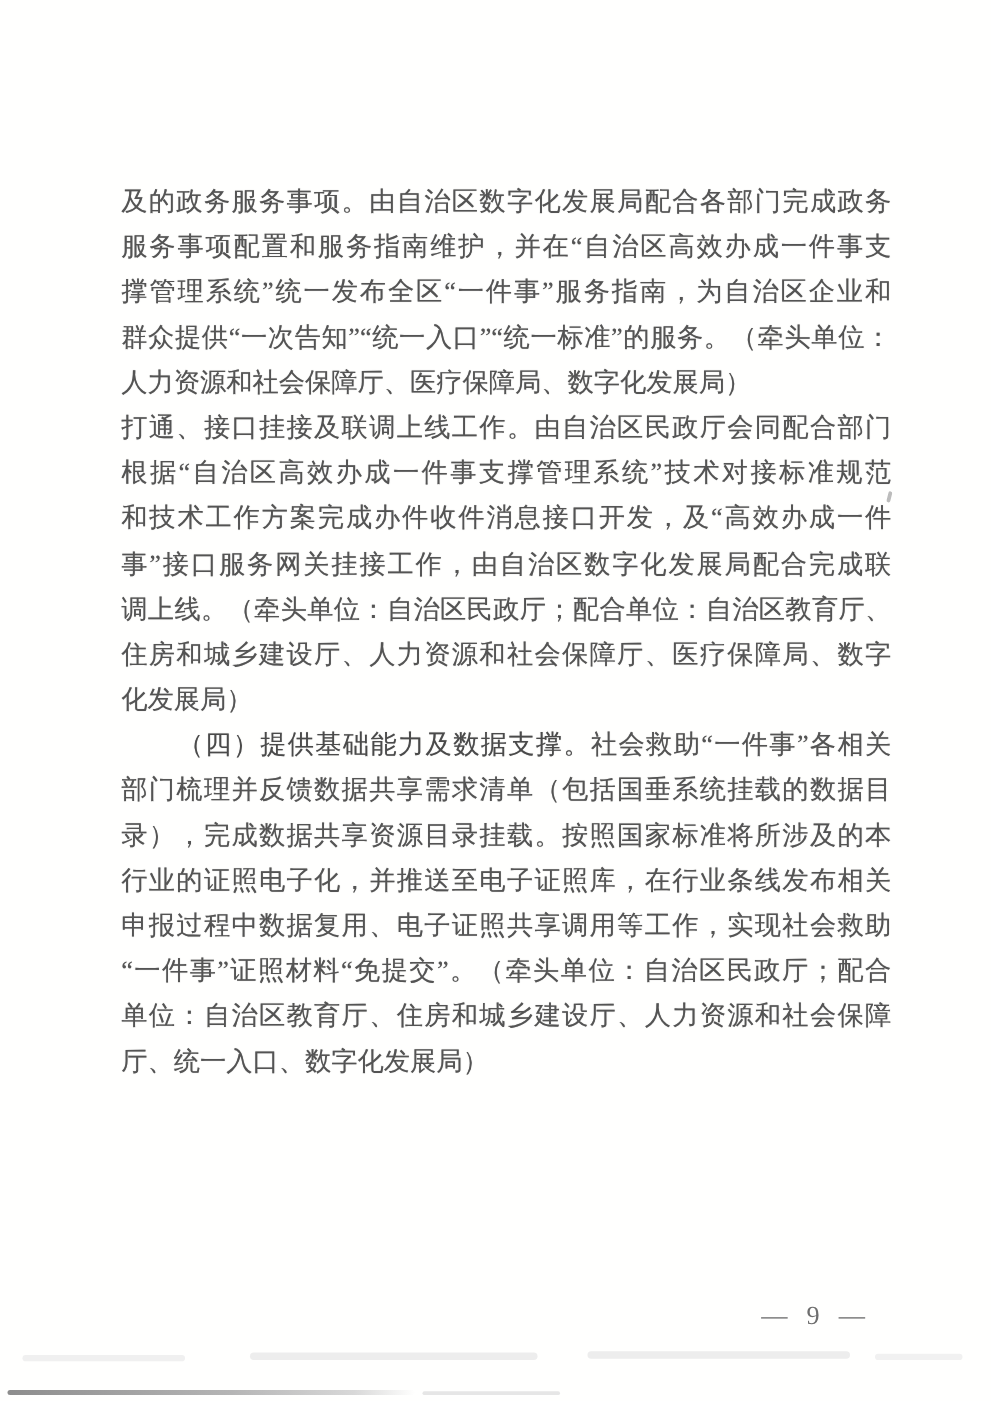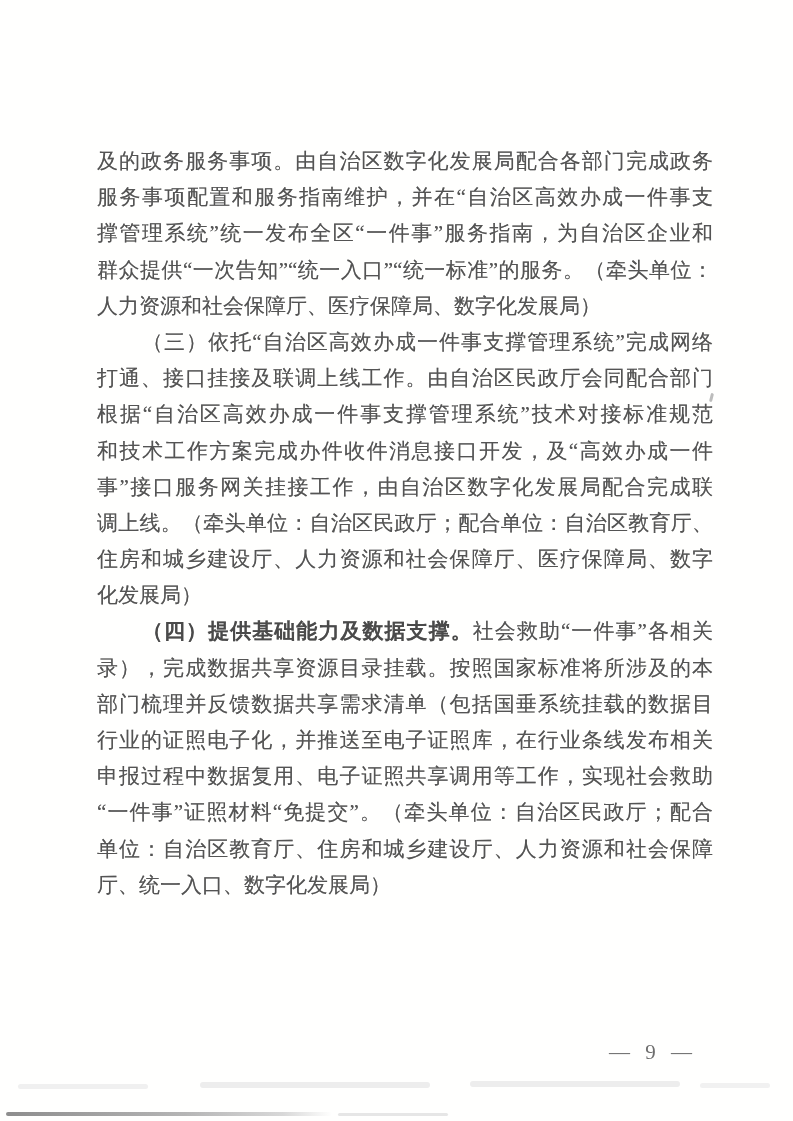--- a/index.html
+++ b/index.html
@@ -31,21 +31,21 @@
   .paragraph { margin: 0; }
   .doc-line {
     line-height: 36.2px;
     height: 36.2px;
     text-align: justify;
     text-justify: inter-character;
     overflow: hidden;
   }
   .doc-line.fill { text-align-last: justify; }
   .doc-line.indent { text-indent: 45px; }
-  .seg.bold { font-weight: bold; color: #4a4a4a; }
+  .seg.bold { font-weight: normal; color: #4a4a4a; }
   .page-number {
     position: absolute;
     top: 1040px;
     right: 96px;
     font-size: 21px;
     letter-spacing: 5px;
     color: #6e6e6e;
     font-family: "Liberation Serif", "DejaVu Serif", serif;
   }
   
@@ -95,33 +95,32 @@
 
   <div class="document-body">
       <div class="paragraph">
         <div class="doc-line fill"><span class="seg">及的政务服务事项。由自治区数字化发展局配合各部门完成政务</span></div>
         <div class="doc-line fill"><span class="seg">服务事项配置和服务指南维护，并在“自治区高效办成一件事支</span></div>
         <div class="doc-line fill"><span class="seg">撑管理系统”统一发布全区“一件事”服务指南，为自治区企业和</span></div>
         <div class="doc-line fill"><span class="seg">群众提供“一次告知”“统一入口”“统一标准”的服务。（牵头单位：</span></div>
         <div class="doc-line"><span class="seg">人力资源和社会保障厅、医疗保障局、数字化发展局）</span></div>
       </div>
       <div class="paragraph">
-        <div class="doc-line fill indent"><span class="seg">（三）依托“自治区高效办成一件事支撑管理系统”完成网络</span></div>
         <div class="doc-line fill"><span class="seg">打通、接口挂接及联调上线工作。由自治区民政厅会同配合部门</span></div>
         <div class="doc-line fill"><span class="seg">根据“自治区高效办成一件事支撑管理系统”技术对接标准规范</span></div>
         <div class="doc-line fill"><span class="seg">和技术工作方案完成办件收件消息接口开发，及“高效办成一件</span></div>
         <div class="doc-line fill"><span class="seg">事”接口服务网关挂接工作，由自治区数字化发展局配合完成联</span></div>
         <div class="doc-line fill"><span class="seg">调上线。（牵头单位：自治区民政厅；配合单位：自治区教育厅、</span></div>
         <div class="doc-line fill"><span class="seg">住房和城乡建设厅、人力资源和社会保障厅、医疗保障局、数字</span></div>
         <div class="doc-line"><span class="seg">化发展局）</span></div>
       </div>
       <div class="paragraph">
         <div class="doc-line fill indent"><span class="seg bold">（四）提供基础能力及数据支撑。</span><span class="seg">社会救助“一件事”各相关</span></div>
+        <div class="doc-line fill"><span class="seg">部门梳理并反馈数据共享需求清单（包括国垂系统挂载的数据目</span></div>
         <div class="doc-line fill"><span class="seg">录），完成数据共享资源目录挂载。按照国家标准将所涉及的本</span></div>
-        <div class="doc-line fill"><span class="seg">部门梳理并反馈数据共享需求清单（包括国垂系统挂载的数据目</span></div>
         <div class="doc-line fill"><span class="seg">行业的证照电子化，并推送至电子证照库，在行业条线发布相关</span></div>
         <div class="doc-line fill"><span class="seg">申报过程中数据复用、电子证照共享调用等工作，实现社会救助</span></div>
         <div class="doc-line fill"><span class="seg">“一件事”证照材料“免提交”。（牵头单位：自治区民政厅；配合</span></div>
         <div class="doc-line fill"><span class="seg">单位：自治区教育厅、住房和城乡建设厅、人力资源和社会保障</span></div>
         <div class="doc-line"><span class="seg">厅、统一入口、数字化发展局）</span></div>
       </div>
     </div>
 
   <div class="page-number">— 9 —</div>
 

